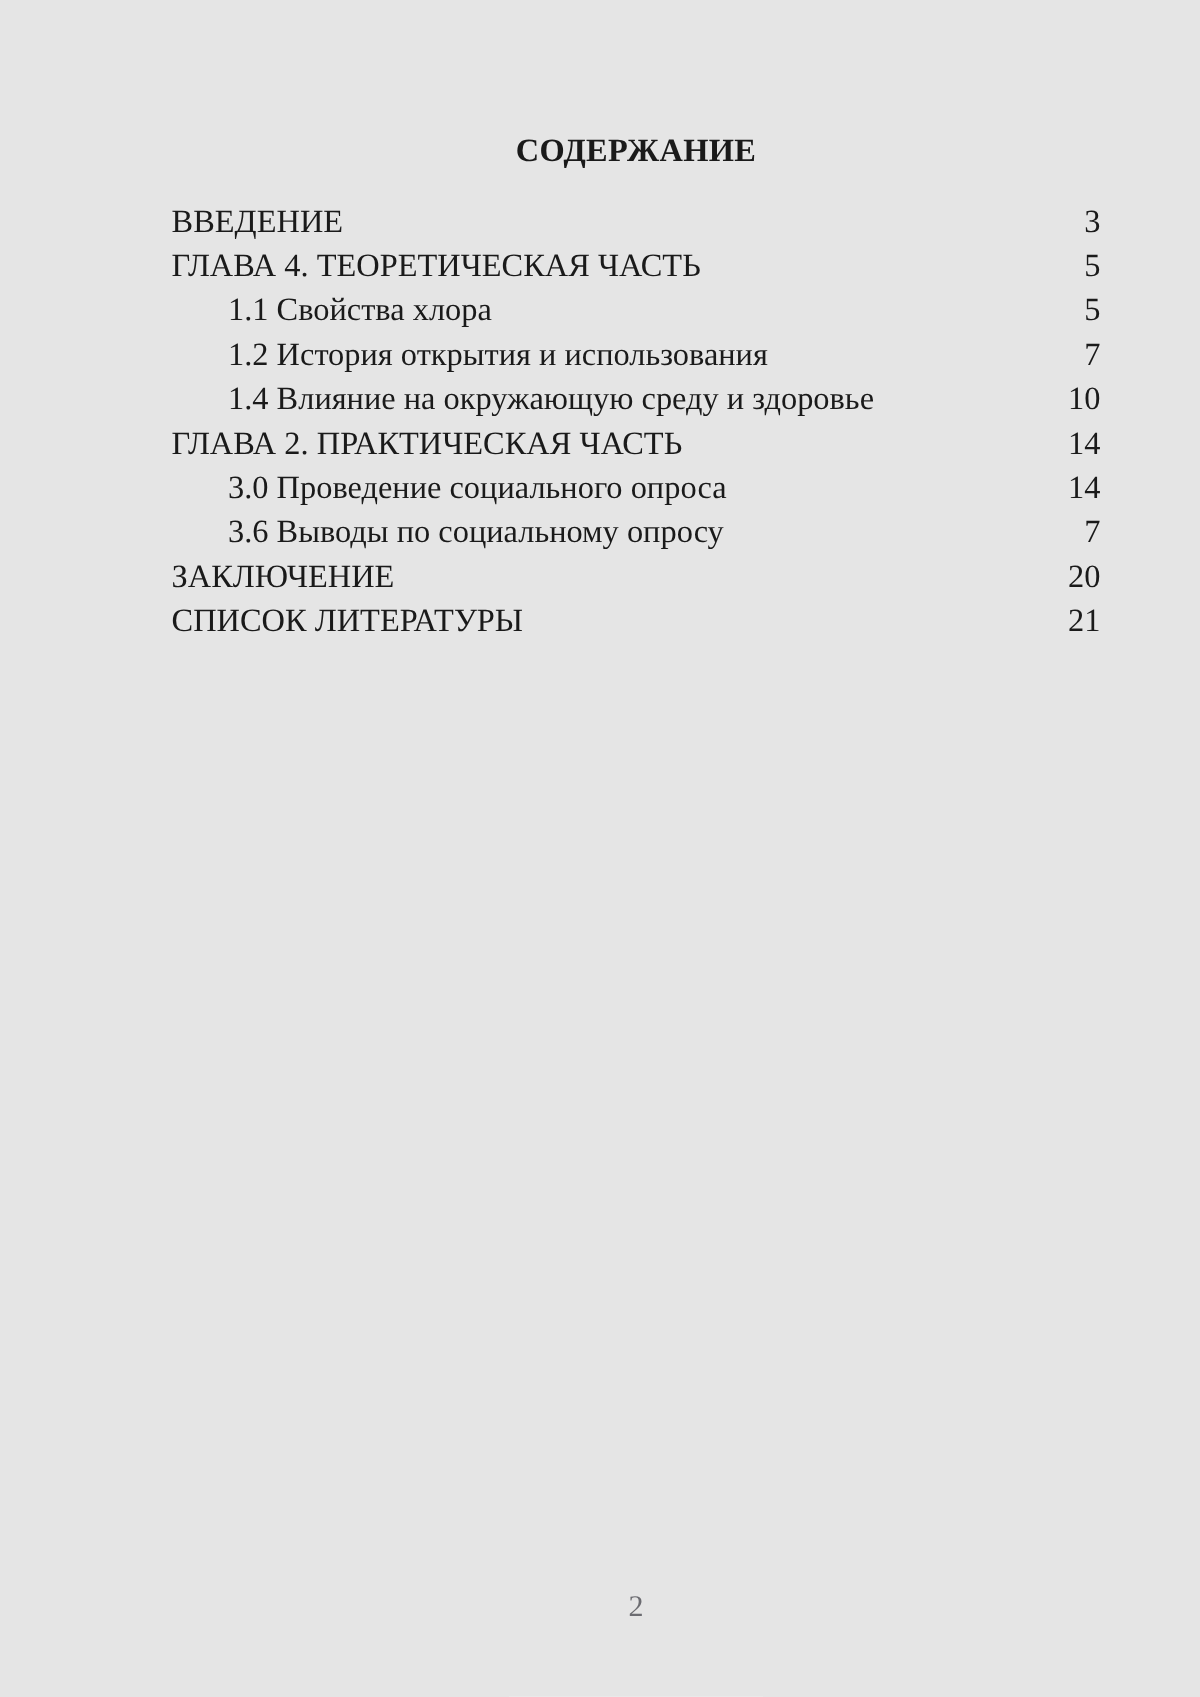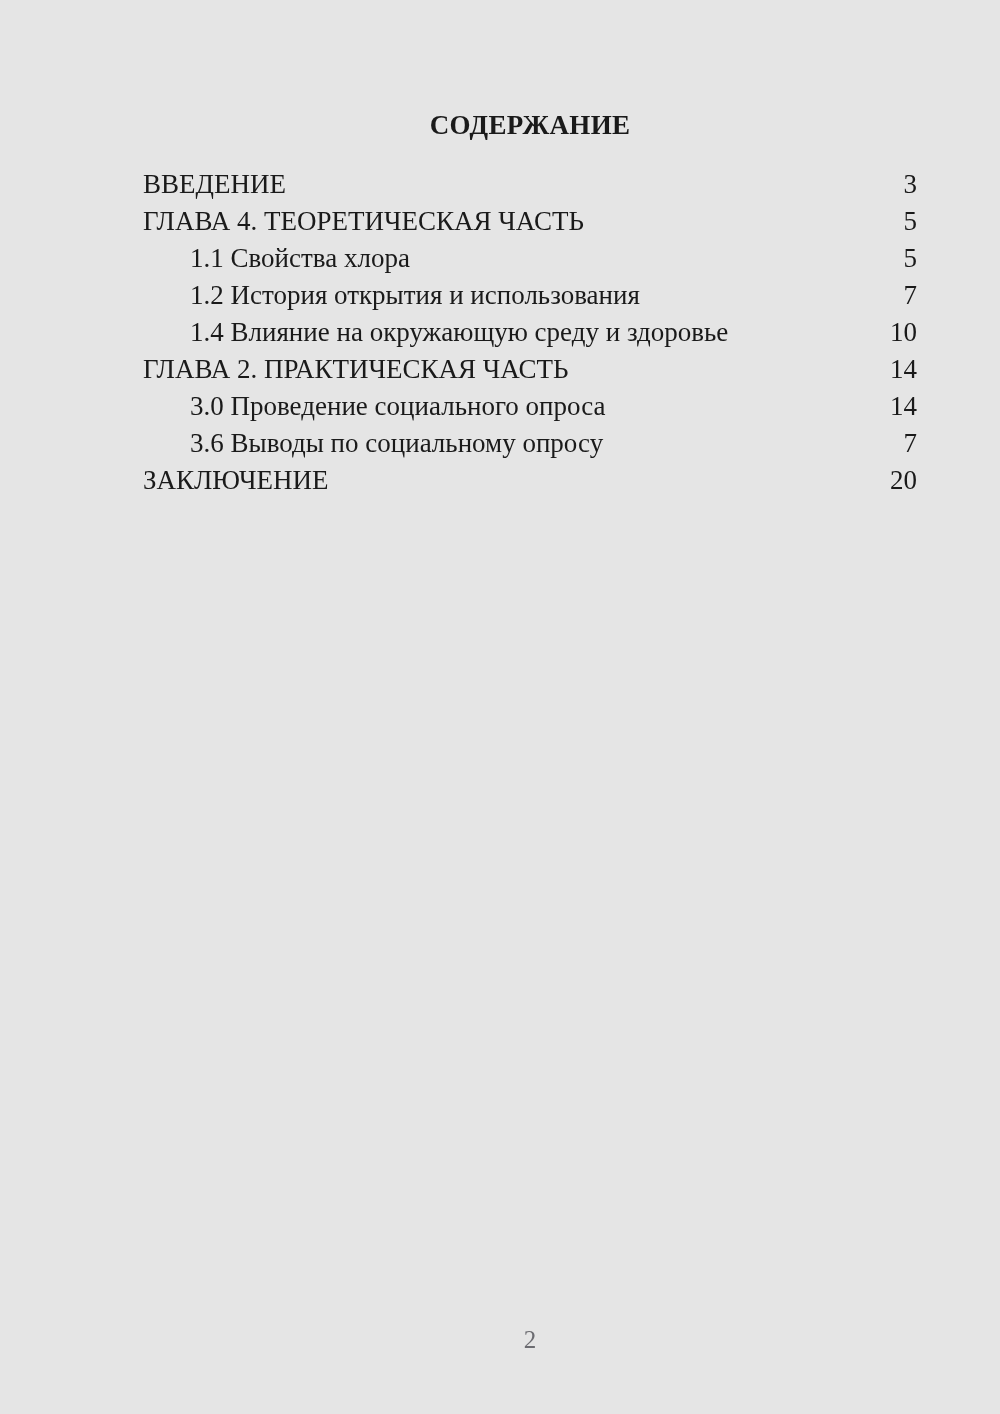--- a/index.html
+++ b/index.html
@@ -104,17 +104,21 @@
     <span class="toc-page">14</span>
   </div>
       <div class="toc-row level-1">
     <span class="toc-label">3.6 Выводы по социальному опросу</span>
     <span class="toc-page">7</span>
   </div>
       <div class="toc-row">
     <span class="toc-label">ЗАКЛЮЧЕНИЕ</span>
     <span class="toc-page">20</span>
   </div>
+      <div class="toc-row">
+    <span class="toc-label">СПИСОК ЛИТЕРАТУРЫ</span>
+    <span class="toc-page">21</span>
+  </div>
     </div>
 
   <div class="footer-page-number">2</div>
 
 </div>
 
 </body></html>

